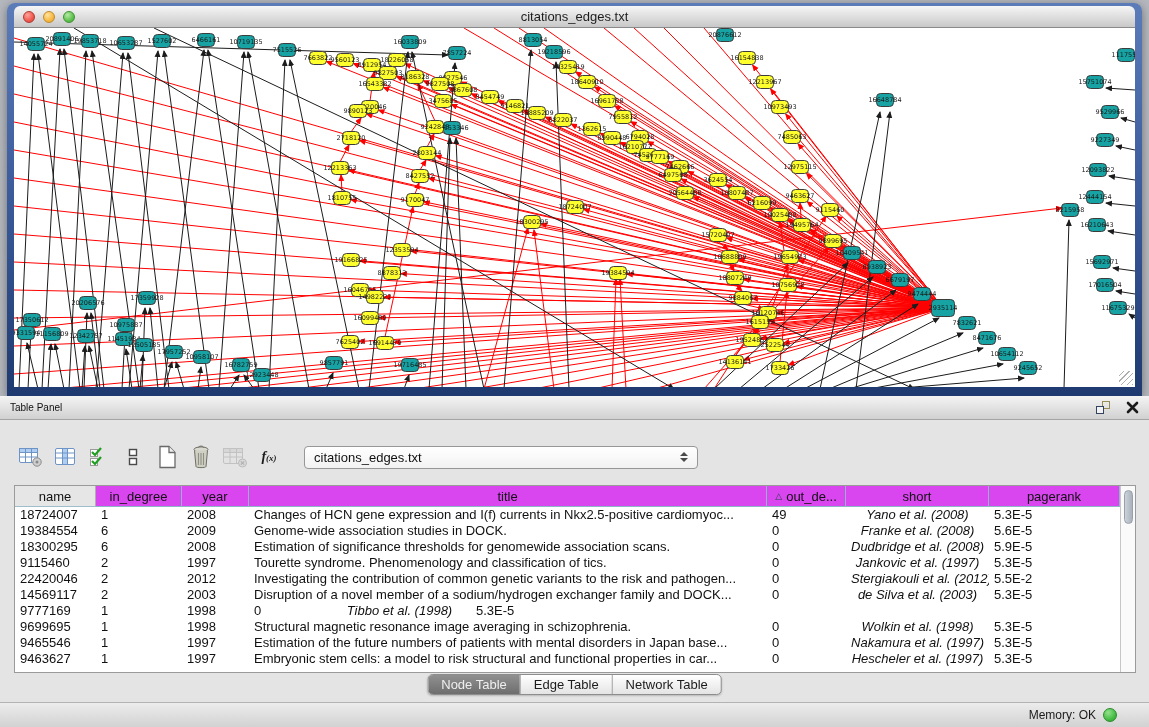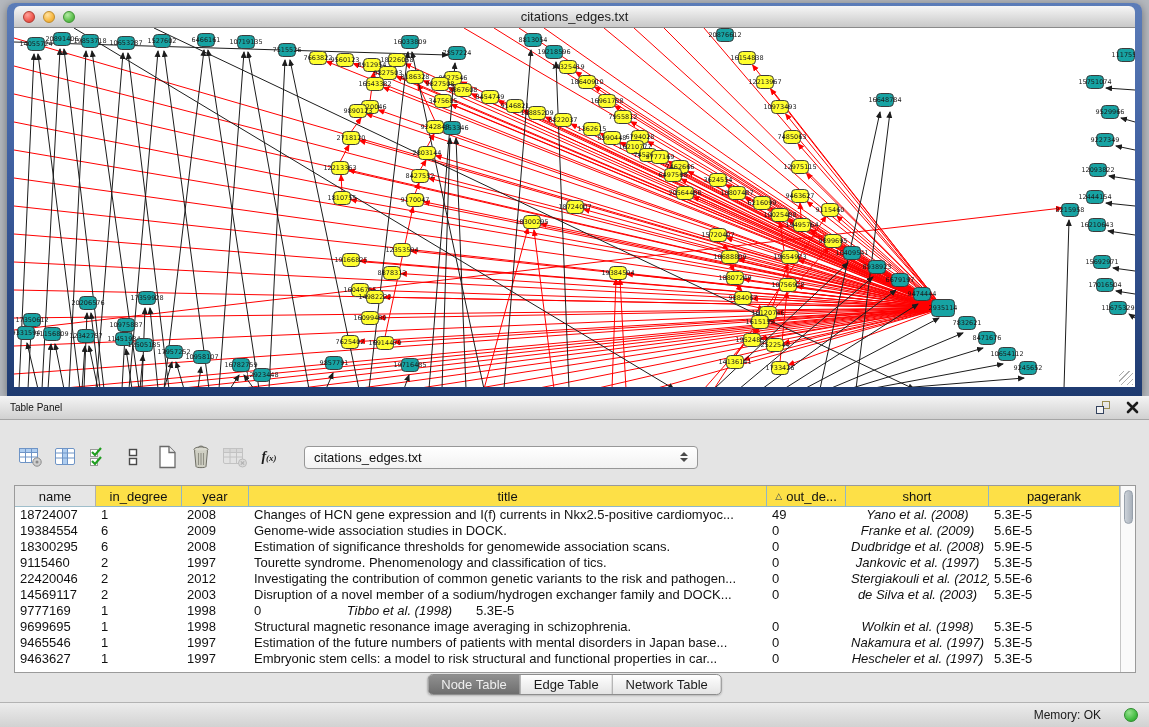--- a/index.html
+++ b/index.html
@@ -46,41 +46,41 @@
   .combo .cval { flex:1; }
   .combo .arrows { display:flex; flex-direction:column; gap:2px; }
   .combo .arrows i { display:block; width:0; height:0; border-left:4px solid transparent; border-right:4px solid transparent; }
   .combo .arrows i.up { border-bottom:4px solid #4a4a4a; }
   .combo .arrows i.dn { border-top:4px solid #4a4a4a; }
 
   .tablewrap { position:absolute; left:14px; top:89px; width:1122px; height:188px;
     background:#fff; border:1px solid #9a9a9a; display:flex; }
   .grid { width:1106px; overflow:hidden; }
   .hrow { display:flex; height:21px; }
-  .hcell { border-right:1px solid #8fb6c8; border-bottom:1px solid #8fb6c8; background:#fde047;
+  .hcell { border-right:1px solid #8fb6c8; border-bottom:1px solid #8fb6c8; background:#d946ef;
     font-size:13px; color:#111; display:flex; align-items:center; justify-content:center; gap:4px; overflow:hidden; white-space:nowrap; }
   .hcell.gray { background:#e6e6e6; border-right-color:#b0b0b0; border-bottom-color:#9fbecb; }
   .sortmark { font-size:9px; color:#2c3e50; line-height:1; }
   .row { display:flex; height:16px; font-size:13px; color:#111; background:#fff; }
   .cell { padding:0 5px; white-space:nowrap; overflow:hidden; line-height:16px; }
   .cell.center { text-align:center;font-style:italic; }
   .vscroll { width:15px; border-left:1px solid #c6c6c6; background:#fafafa; }
   .vthumb { width:9px; height:34px; margin:4px auto 0; border-radius:5px;
     background:linear-gradient(90deg,#ccd2d9,#a9b1bb); border:1px solid #97a0ab; }
 
   .tabs { position:absolute; left:50%; transform:translateX(-50%); top:278px; display:flex; height:21px;
     border:1px solid #8d8d8d; border-radius:5px; overflow:hidden;
     background:linear-gradient(#ffffff,#e4e4e4); box-shadow:0 1px 2px rgba(0,0,0,.2); }
   .tab { padding:0 13px; display:flex; align-items:center; font-size:13px; color:#1c1c1c; border-right:1px solid #a2a2a2; cursor:pointer; }
   .tab:last-child { border-right:none; }
   .tab.active { background:linear-gradient(#909090,#6e6e6e); color:#efefef; }
 
   .statusbar { position:absolute; left:0; bottom:0; width:100%; height:25px;
     background:linear-gradient(#ececec,#d2d2d2); border-top:1px solid #b3b3b3;
-    display:flex; align-items:center; justify-content:flex-end; padding:0 11px; gap:23px;
+    display:flex; align-items:center; justify-content:flex-end; padding:0 32px; gap:7px;
     font-size:12px; color:#1a1a1a; }
   .mem-dot { width:14px; height:14px; border-radius:50%;
     background:radial-gradient(circle at 35% 30%,#94e18c,#3fba3f 65%,#2e9b2e); border:1px solid #2c8b2c; }
 </style>
 </head>
 <body>
 
 <div class="net-frame">
   <div class="titlebar">
     <div class="lights">
@@ -668,21 +668,21 @@
             <div class="cell" style="width: 79px;">49</div>
             <div class="cell center" style="width: 143px;">Yano et al. (2008)</div>
             <div class="cell" style="width: 131px;">5.3E-5</div>
           </div>
           <div class="row">
             <div class="cell" style="width: 81px;">19384554</div>
             <div class="cell" style="width: 86px;">6</div>
             <div class="cell" style="width: 67px;">2009</div>
             <div class="cell" style="width: 518px;">Genome-wide association studies in DOCK.</div>
             <div class="cell" style="width: 79px;">0</div>
-            <div class="cell center" style="width: 143px;">Franke et al. (2009)</div>
+            <div class="cell center" style="width: 143px;">Franke et al. (2008)</div>
             <div class="cell" style="width: 131px;">5.6E-5</div>
           </div>
           <div class="row">
             <div class="cell" style="width: 81px;">18300295</div>
             <div class="cell" style="width: 86px;">6</div>
             <div class="cell" style="width: 67px;">2008</div>
             <div class="cell" style="width: 518px;">Estimation of significance thresholds for genomewide association scans.</div>
             <div class="cell" style="width: 79px;">0</div>
             <div class="cell center" style="width: 143px;">Dudbridge et al. (2008)</div>
             <div class="cell" style="width: 131px;">5.9E-5</div>
@@ -696,21 +696,21 @@
             <div class="cell center" style="width: 143px;">Jankovic et al. (1997)</div>
             <div class="cell" style="width: 131px;">5.3E-5</div>
           </div>
           <div class="row">
             <div class="cell" style="width: 81px;">22420046</div>
             <div class="cell" style="width: 86px;">2</div>
             <div class="cell" style="width: 67px;">2012</div>
             <div class="cell" style="width: 518px;">Investigating the contribution of common genetic variants to the risk and pathogen...</div>
             <div class="cell" style="width: 79px;">0</div>
             <div class="cell center" style="width: 143px;">Stergiakouli et al. (2012)</div>
-            <div class="cell" style="width: 131px;">5.5E-6</div>
+            <div class="cell" style="width: 131px;">5.5E-2</div>
           </div>
           <div class="row">
             <div class="cell" style="width: 81px;">14569117</div>
             <div class="cell" style="width: 86px;">2</div>
             <div class="cell" style="width: 67px;">2003</div>
             <div class="cell" style="width: 518px;">Disruption of a novel member of a sodium/hydrogen exchanger family and DOCK...</div>
             <div class="cell" style="width: 79px;">0</div>
             <div class="cell center" style="width: 143px;">de Silva et al. (2003)</div>
             <div class="cell" style="width: 131px;">5.3E-5</div>
           </div>

